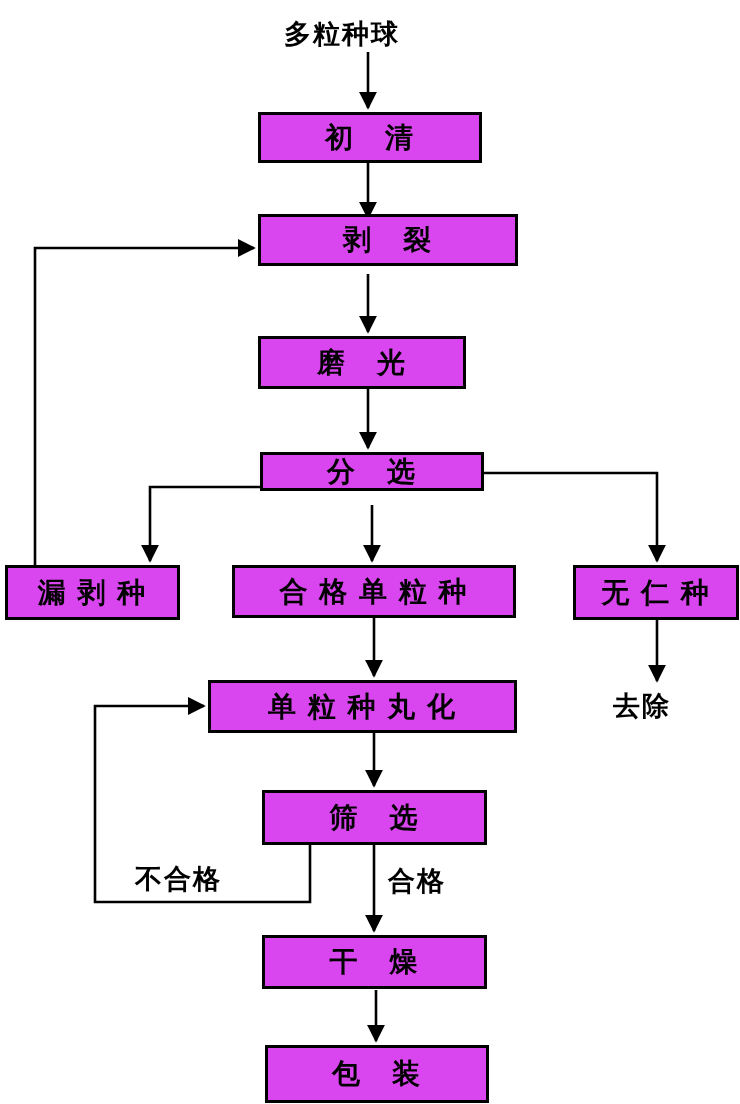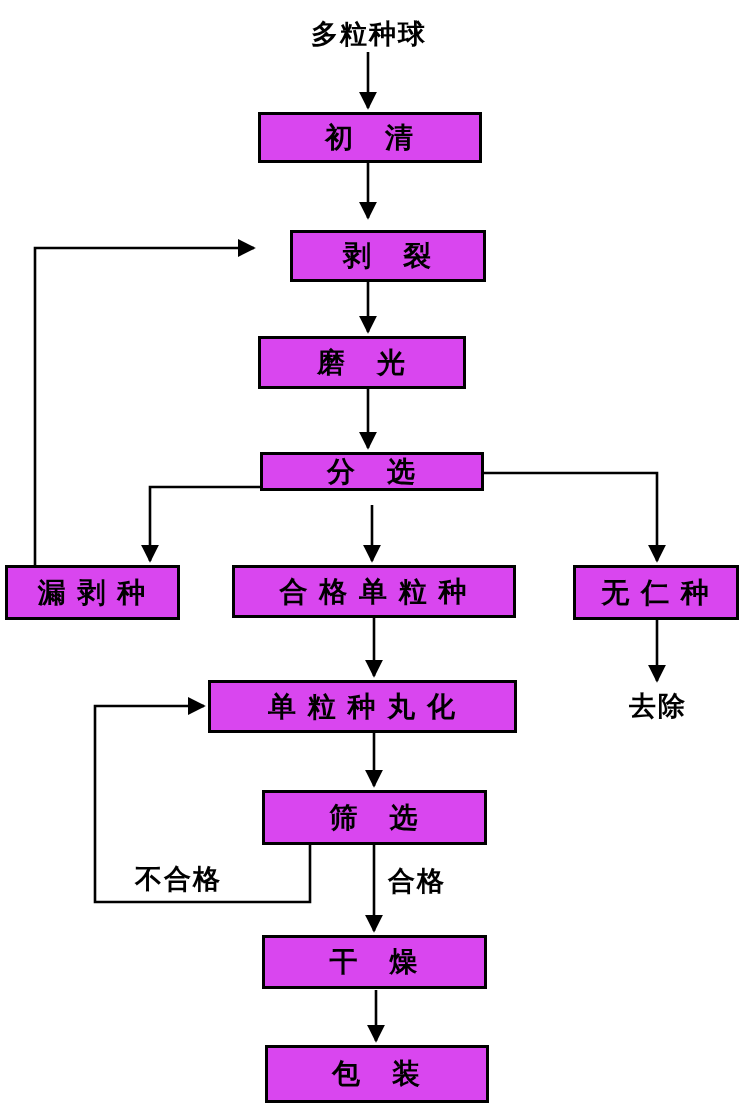--- a/index.html
+++ b/index.html
@@ -36,21 +36,21 @@
     white-space: nowrap;
     letter-spacing: 2px;
   }
   .free-label {
     position: absolute;
     font-size: 27px;
     font-weight: bold;
     white-space: nowrap;
     letter-spacing: 2px;
   }
-  .center { text-align: center; }
+  .center { }
 </style>
 </head>
 <body>
 
 <div id="stage">
 
   <svg id="flow-lines" viewBox="0 0 740 1104" xmlns="http://www.w3.org/2000/svg">
     <defs>
       <marker id="arrow" viewBox="0 0 10 10" refX="9" refY="5" markerWidth="7" markerHeight="7" orient="auto-start-reverse">
         <path d="M0,0 L10,5 L0,10 z" fill="#000"></path>
@@ -71,21 +71,21 @@
       <polyline points="374,845 374,931" marker-end="url(#arrow)"></polyline>
       <polyline points="310,845 310,902 95,902 95,706 204,706" marker-end="url(#arrow)"></polyline>
       <polyline points="376,990 376,1041" marker-end="url(#arrow)"></polyline>
     </g>
   </svg>
 
   <div class="free-label center" style="left:284px; top:16px; width:170px;">多粒种球</div>
 
   <div class="node" style="left:258px; top:112px; width:224px; height:51px;">初　清</div>
 
-  <div class="node" style="left:258px; top:230px; width:196px; height:52px;margin-left:32px;">剥　裂</div>
+  <div class="node" style="left:258px; top:214px; width:260px; height:52px;">剥　裂</div>
 
   <div class="node" style="left:258px; top:336px; width:208px; height:53px;">磨　光</div>
 
   <div class="node" style="left:260px; top:452px; width:224px; height:39px;">分　选</div>
 
   <div class="node" style="left:5px; top:565px; width:175px; height:55px;">漏 剥 种</div>
 
   <div class="node" style="left:232px; top:565px; width:284px; height:53px;">合 格 单 粒 种</div>
 
   <div class="node" style="left:573px; top:565px; width:166px; height:55px;">无 仁 种</div>

